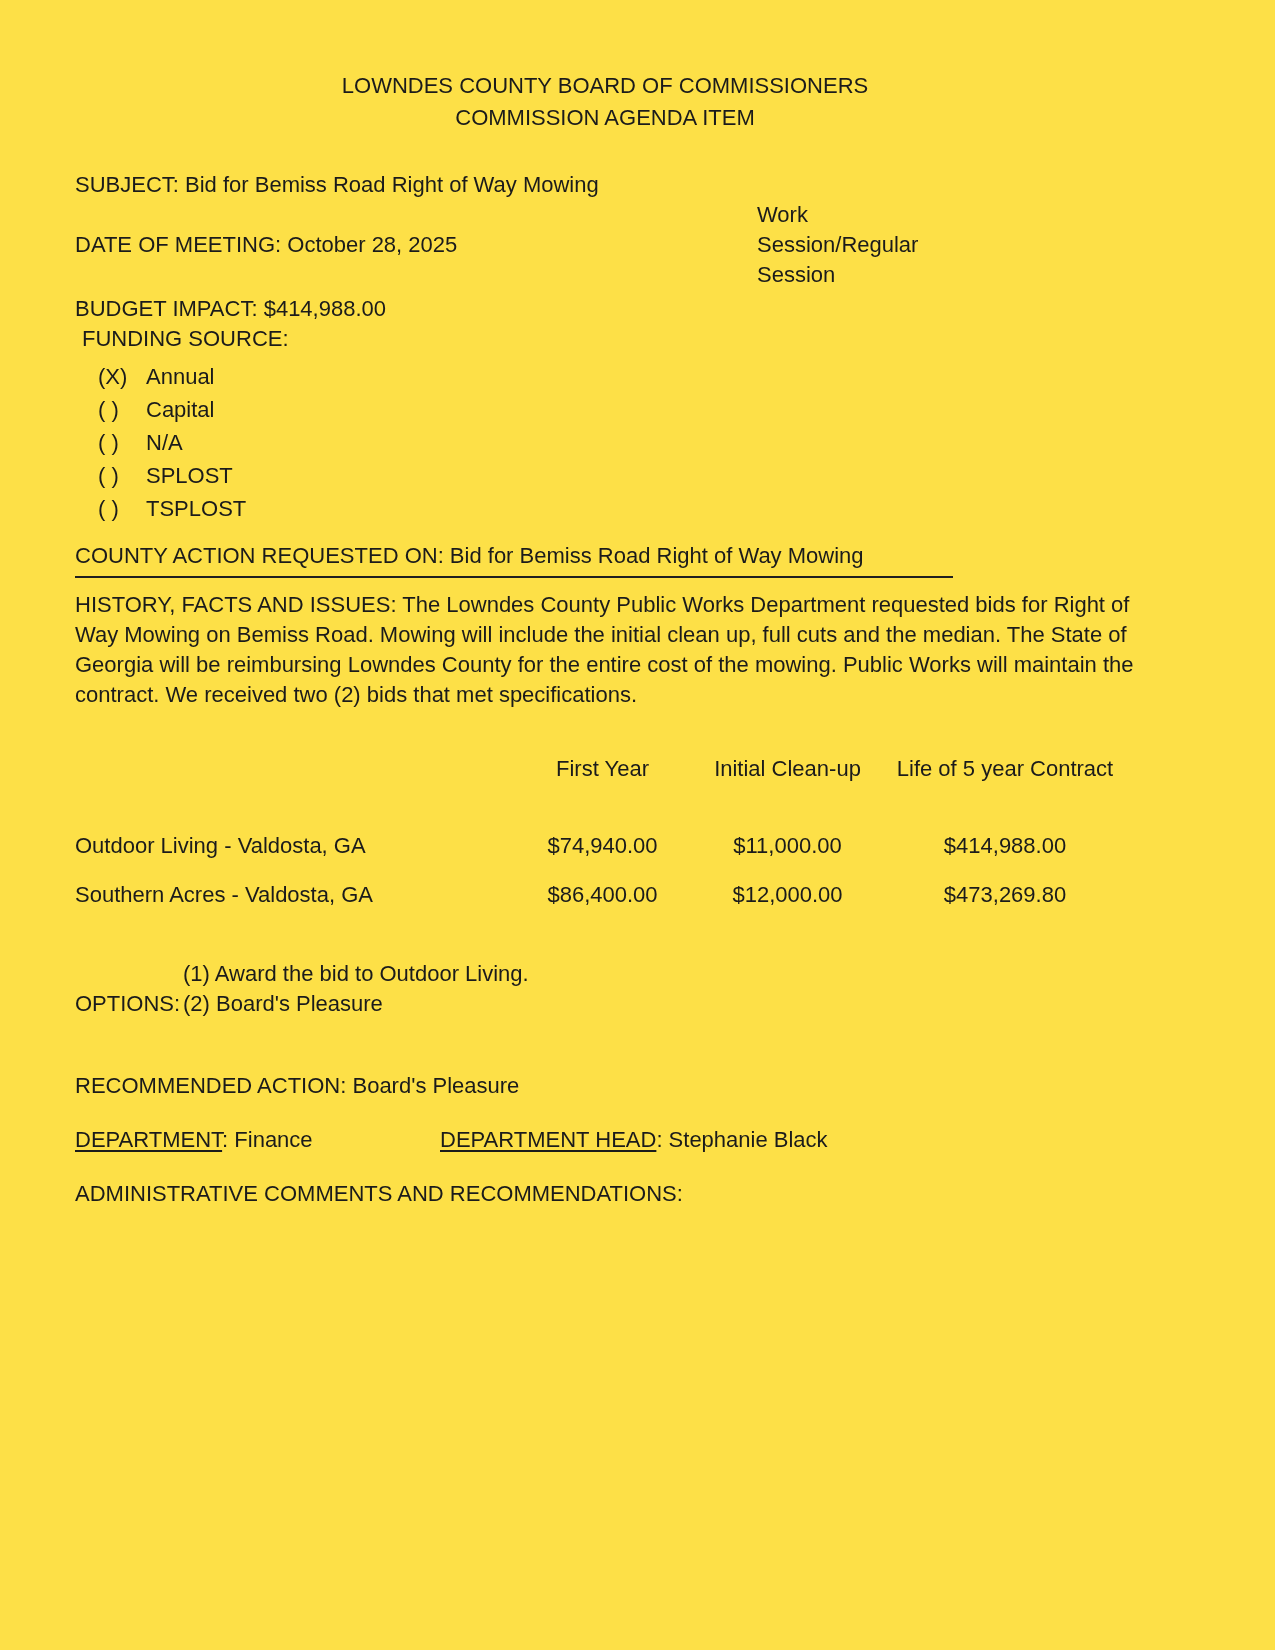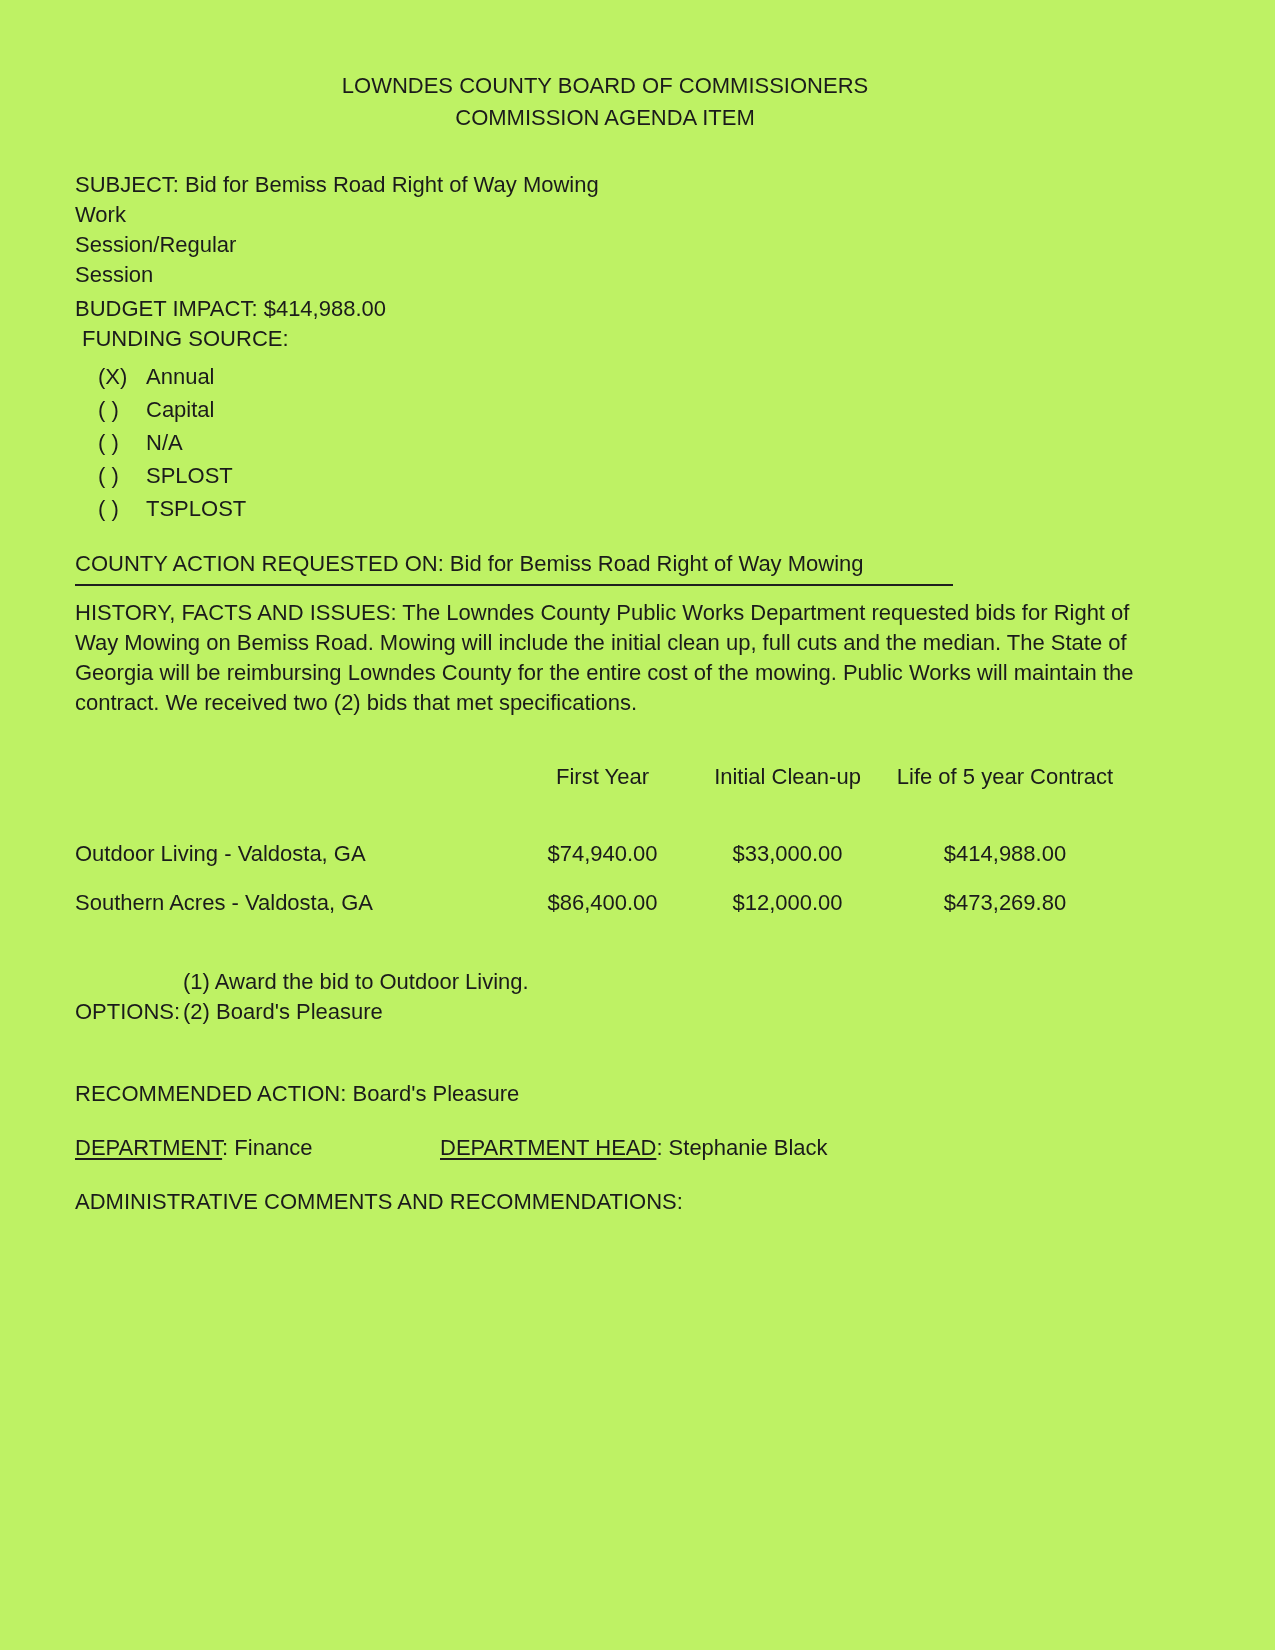--- a/index.html
+++ b/index.html
@@ -4,21 +4,21 @@
 <style>
   html, body {
     margin: 0;
     padding: 0;
     background: #ffffff;
   }
   .page {
     position: relative;
     width: 1275px;
     height: 1650px;
-    background: #bef264;
+    background: #fde047;
     color: #1b1b1b;
     font-family: "Liberation Sans", sans-serif;
     font-size: 22px;
     line-height: 30px;
     box-sizing: border-box;
     padding: 70px 140px 0 75px;
     overflow: hidden;
   }
   .doc-title {
     text-align: center;
@@ -50,21 +50,21 @@
     margin-left: 23px;
   }
   .funding-item {
     display: flex;
     line-height: 33px;
   }
   .funding-item .mark {
     width: 48px;
   }
   .county-action {
-    margin-top: 24px;
+    margin-top: 16px;
     width: 878px;
     padding-bottom: 5px;
     border-bottom: 2px solid #1f1f1f;
   }
   .history-para {
     margin-top: 12px;
     max-width: 1065px;
   }
   .bids-table {
     margin-top: 24px;
@@ -113,20 +113,21 @@
 <div class="page">
 
   <div class="doc-title">
     <div>LOWNDES COUNTY BOARD OF COMMISSIONERS</div>
     <div>COMMISSION AGENDA ITEM</div>
   </div>
 
   <div class="subject-line"><span>SUBJECT:</span><span> Bid for Bemiss Road Right of Way Mowing</span></div>
 
   <div class="meeting-row">
+    <div class="date-line"><span>DATE OF MEETING:</span><span> October 28, 2025</span></div>
     <div class="session-block">
       <div>Work</div>
       <div>Session/Regular</div>
       <div>Session</div>
     </div>
   </div>
 
   <div class="budget-line"><span>BUDGET IMPACT:</span><span> $414,988.00</span></div>
 
   <div class="funding-label">FUNDING SOURCE:</div>
@@ -159,21 +160,21 @@
   <div class="history-para"><span>HISTORY, FACTS AND ISSUES:</span><span> The Lowndes County Public Works Department requested bids for Right of Way Mowing on Bemiss Road. Mowing will include the initial clean up, full cuts and the median. The State of Georgia will be reimbursing Lowndes County for the entire cost of the mowing. Public Works will maintain the contract. We received two (2) bids that met specifications.</span></div>
 
   <div class="bids-table">
     <div class="cell hdr"></div>
     <div class="cell hdr">First Year</div>
     <div class="cell hdr">Initial Clean-up</div>
     <div class="cell hdr">Life of 5 year Contract</div>
 
     <div class="cell">Outdoor Living - Valdosta, GA</div>
     <div class="cell num">$74,940.00</div>
-    <div class="cell num">$33,000.00</div>
+    <div class="cell num">$11,000.00</div>
     <div class="cell num">$414,988.00</div>
 
     <div class="cell">Southern Acres - Valdosta, GA</div>
     <div class="cell num">$86,400.00</div>
     <div class="cell num">$12,000.00</div>
     <div class="cell num">$473,269.80</div>
   </div>
 
   <div class="options-row">
     <div class="options-label">OPTIONS:</div>

